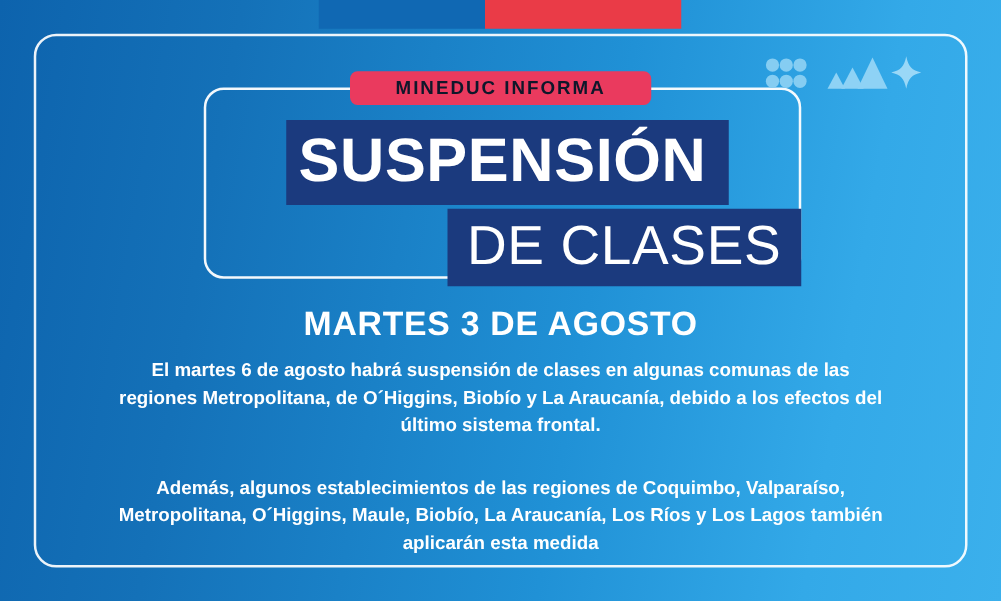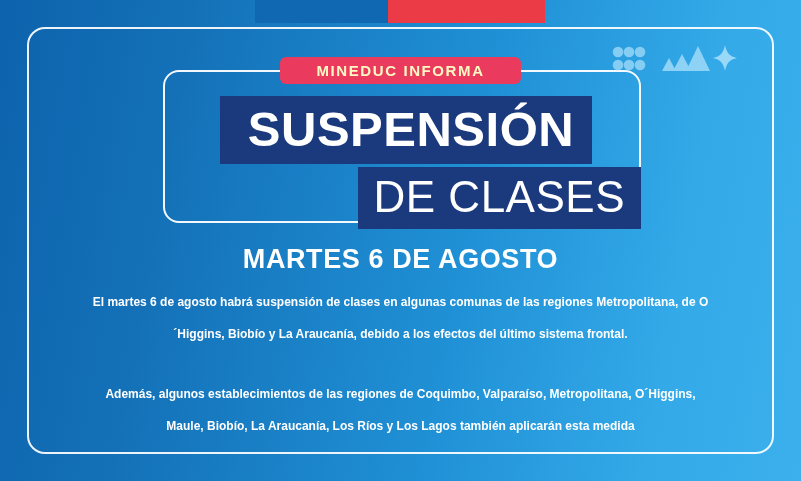--- a/index.html
+++ b/index.html
@@ -64,21 +64,21 @@
     position: absolute;
     left: 280px;
     top: 57px;
     width: 241px;
     height: 27px;
     background: #ea3a5e;
     border-radius: 6px;
     display: flex;
     align-items: center;
     justify-content: center;
-    color: #fef9c3;
+    color: #0f172a;
     font-size: 15px;
     font-weight: bold;
     letter-spacing: 1.6px;
   }
 
   
   .title-wrap {
     position: absolute;
     left: 163px;
     top: 96px;
@@ -86,21 +86,21 @@
     text-align: center;
   }
   .title-line1 {
     display: inline-block;
     background: #1b3a7e;
     color: #ffffff;
     font-size: 49px;
     font-weight: bold;
     letter-spacing: 0.5px;
     line-height: 1;
-    padding: 9px 18px 10px 28px;
+    padding: 9px 18px 10px 10px;
     margin: 0 0 0 8px;
   }
   .title-line2-row {
     margin-top: 3px;
     text-align: right;
   }
   .title-line2 {
     display: inline-block;
     background: #1b3a7e;
     color: #ffffff;
@@ -127,23 +127,23 @@
   
   .body-wrap {
     position: absolute;
     left: 88px;
     top: 286px;
     width: 625px;
     text-align: center;
   }
   .para {
     color: #ffffff;
-    font-size: 12px;
-    font-weight: bold;
-    line-height: 32px;
+    font-size: 15px;
+    font-weight: bold;
+    line-height: 22px;
     margin: 0 0 18px 0;
   }
   .para:last-child { margin-bottom: 0; margin-top: 28px; }
 
   
   .deco {
     position: absolute;
     left: 612px;
     top: 44px;
     width: 126px;
@@ -167,21 +167,21 @@
 
   <div class="title-wrap">
     <div>
       <span class="title-line1">SUSPENSIÓN</span>
     </div>
     <div class="title-line2-row">
       <span class="title-line2">DE CLASES</span>
     </div>
   </div>
 
-  <div class="date-line">MARTES 6 DE AGOSTO</div>
+  <div class="date-line">MARTES 3 DE AGOSTO</div>
 
   <div class="body-wrap">
     <p class="para">El martes 6 de agosto habrá suspensión de clases en algunas comunas de las regiones Metropolitana, de O´Higgins, Biobío y La Araucanía, debido a los efectos del último sistema frontal.</p>
     <p class="para">Además, algunos establecimientos de las regiones de Coquimbo, Valparaíso, Metropolitana, O´Higgins, Maule, Biobío, La Araucanía, Los Ríos y Los Lagos también aplicarán esta medida</p>
   </div>
 
   <div class="deco">
     <svg width="126" height="36" viewBox="0 0 126 36" xmlns="http://www.w3.org/2000/svg">
       <g fill="#85cdf2">
         <circle cx="6" cy="8" r="5.3"></circle>

